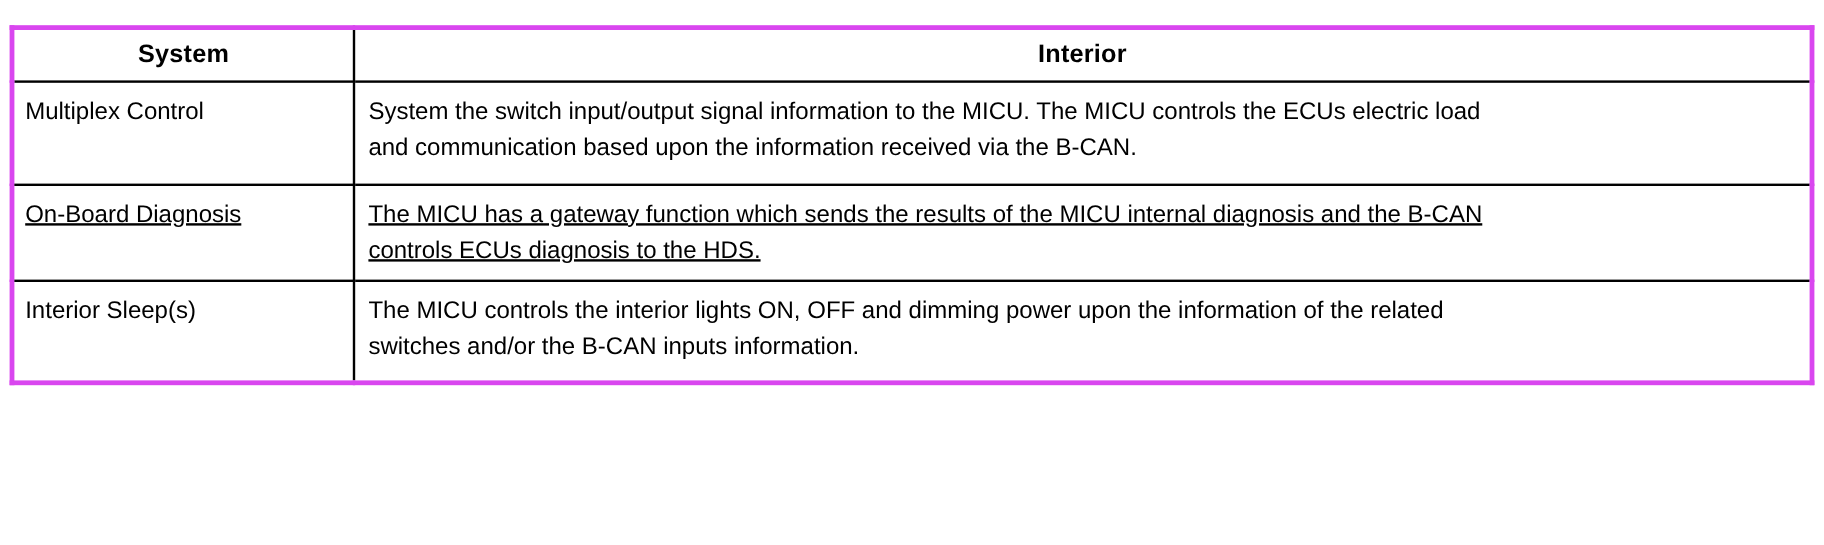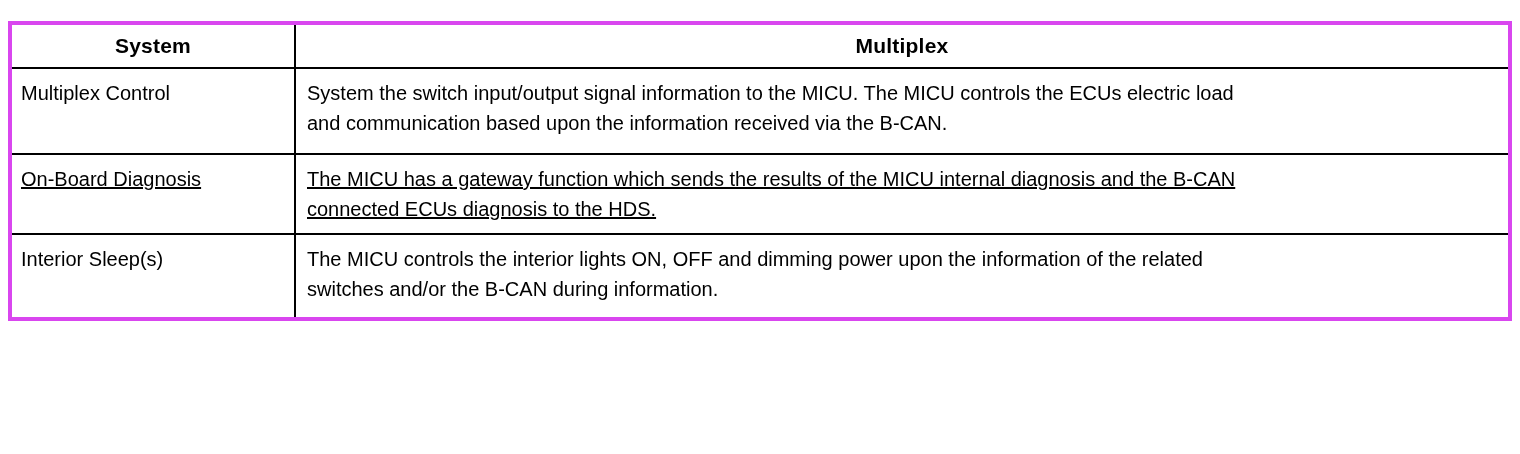--- a/index.html
+++ b/index.html
@@ -63,40 +63,40 @@
 
 <div class="page">
   <table class="sf-table">
     <colgroup>
       <col class="col-system">
       <col class="col-function">
     </colgroup>
     <thead>
       <tr>
         <th>System</th>
-        <th>Multiplex</th>
+        <th>Interior</th>
       </tr>
     </thead>
     <tbody>
       <tr class="r1">
         <td class="sys">Multiplex Control</td>
         <td class="fn">
           <div class="line">System the switch input/output signal information to the MICU. The MICU controls the ECUs electric load</div>
           <div class="line">and communication based upon the information received via the B-CAN.</div>
         </td>
       </tr>
       <tr class="r2">
         <td class="sys">On-Board Diagnosis</td>
         <td class="fn">
           <div class="line">The MICU has a gateway function which sends the results of the MICU internal diagnosis and the B-CAN</div>
-          <div class="line">connected ECUs diagnosis to the HDS.</div>
+          <div class="line">controls ECUs diagnosis to the HDS.</div>
         </td>
       </tr>
       <tr class="r4">
         <td class="sys">Interior Sleep(s)</td>
         <td class="fn">
           <div class="line">The MICU controls the interior lights ON, OFF and dimming power upon the information of the related</div>
-          <div class="line">switches and/or the B-CAN during information.</div>
+          <div class="line">switches and/or the B-CAN inputs information.</div>
         </td>
       </tr>
     </tbody>
   </table>
 </div>
 
 </body></html>

